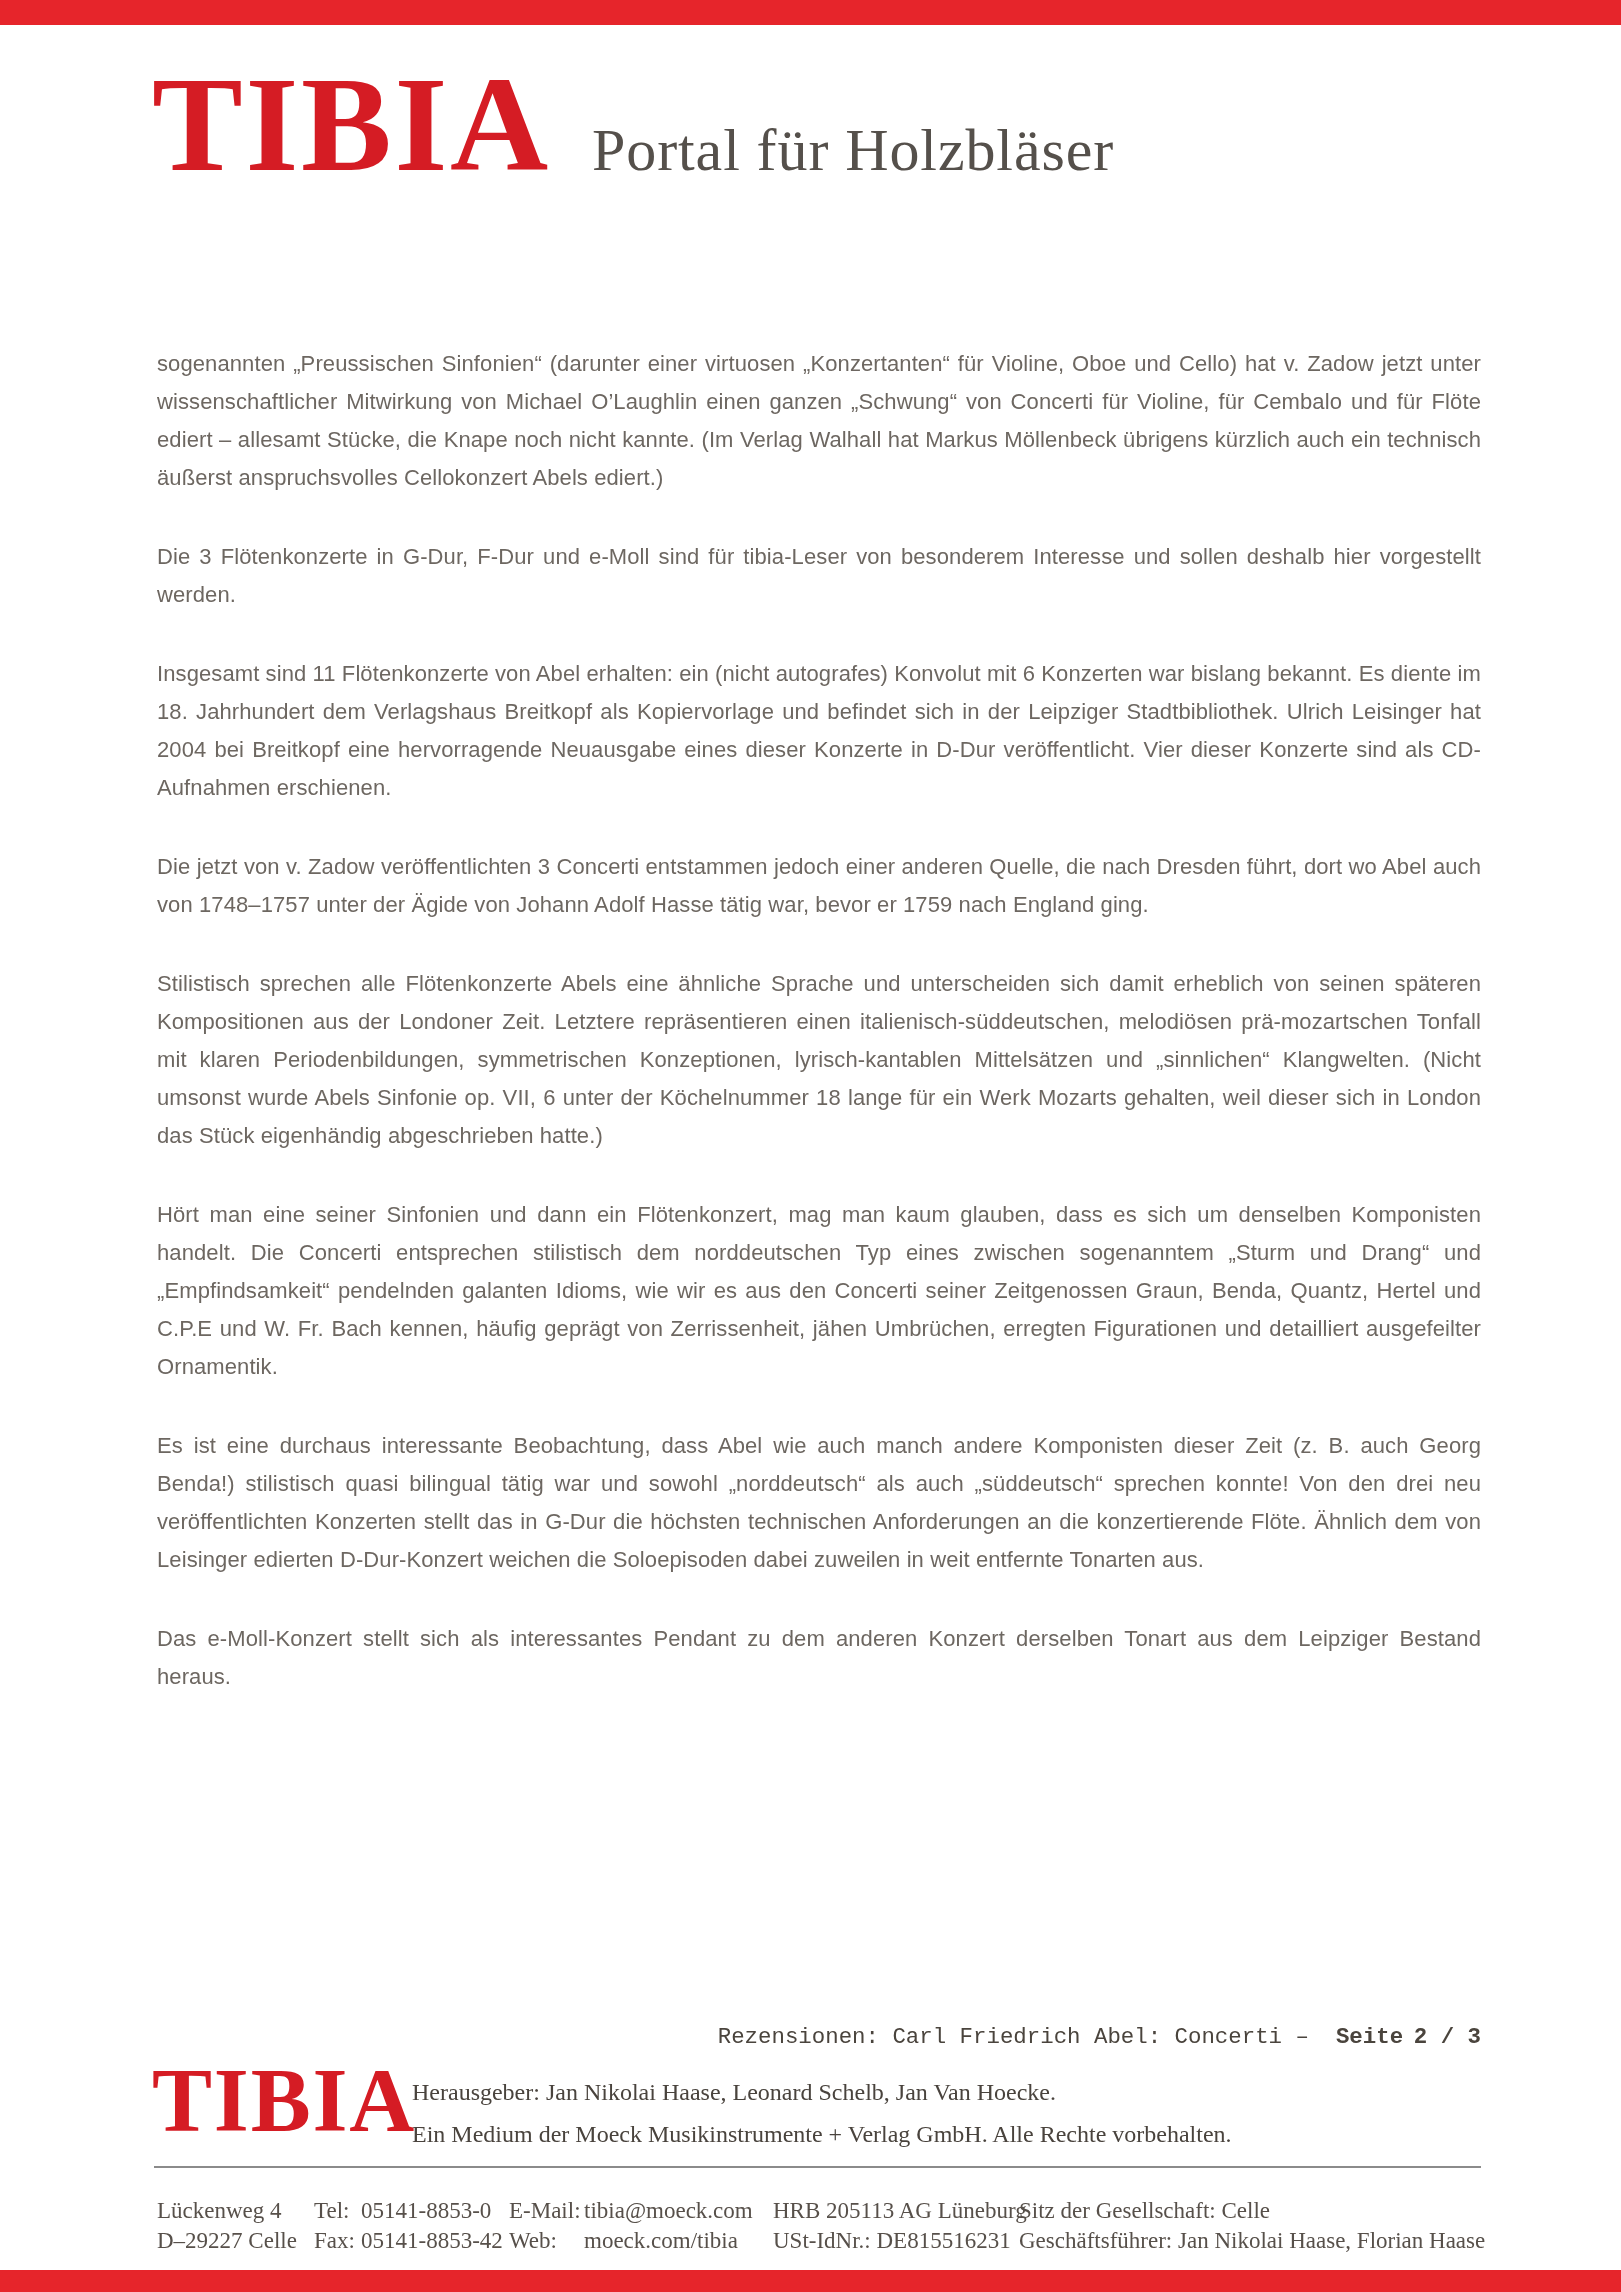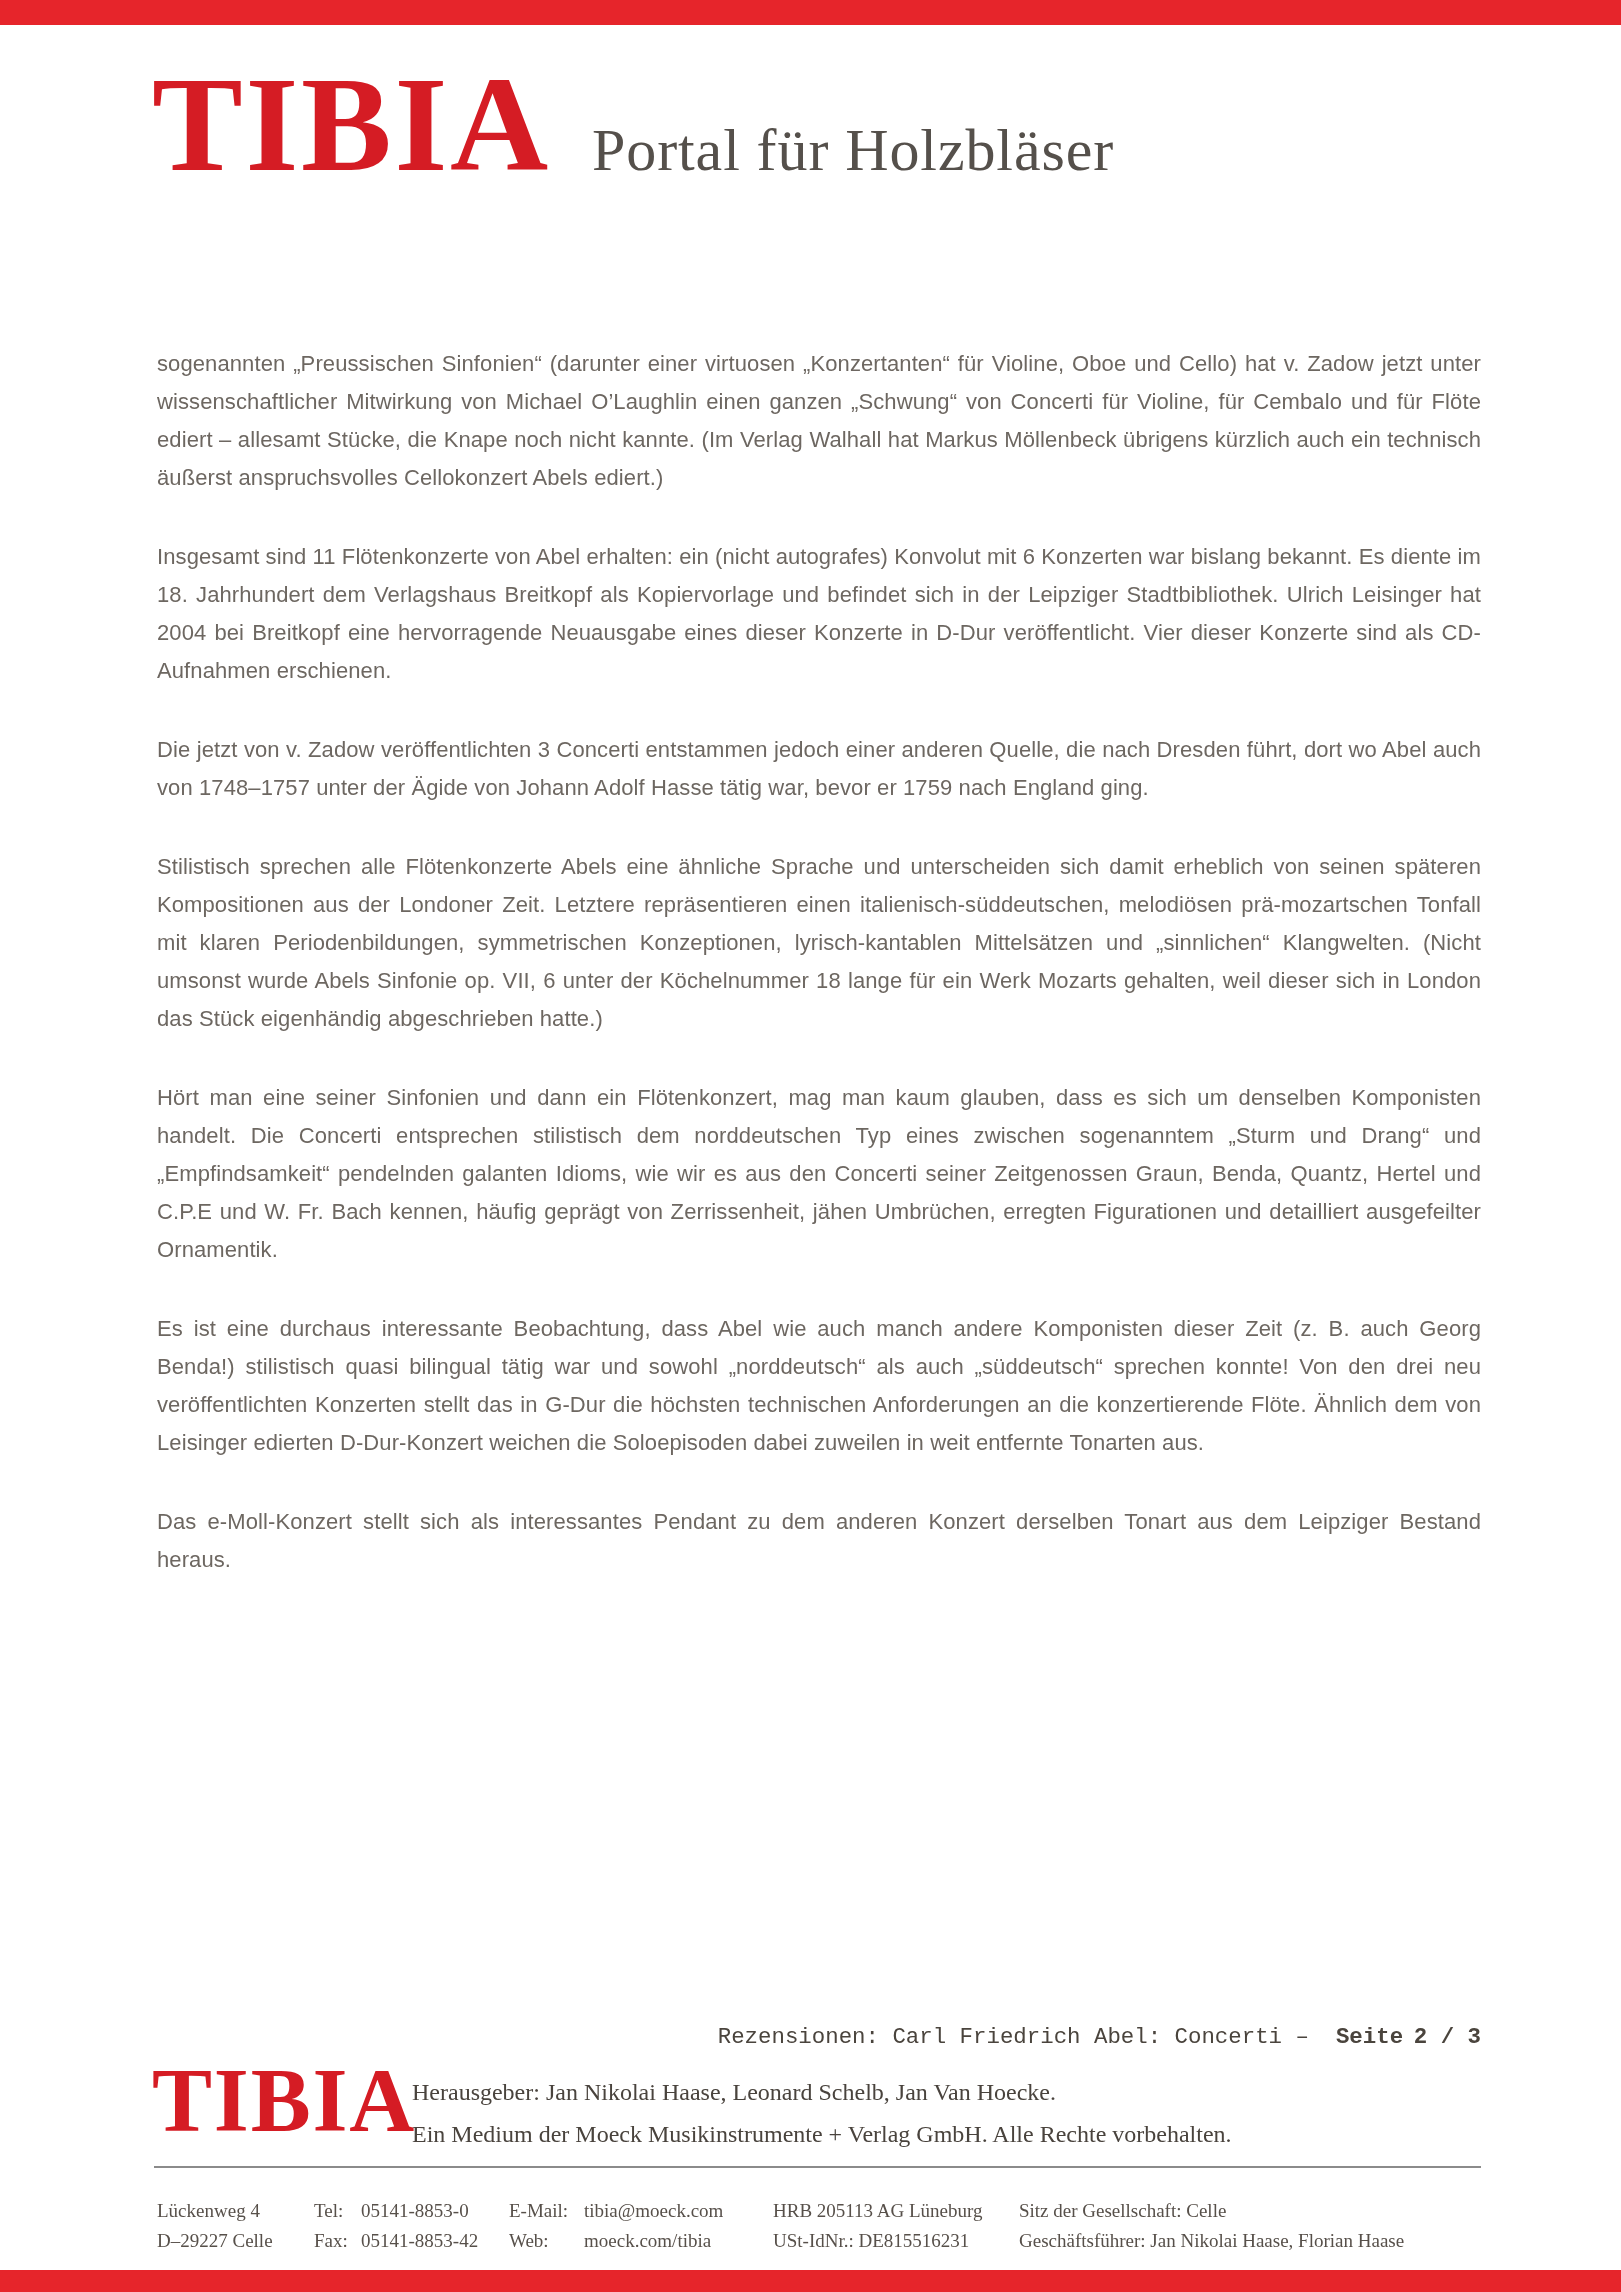--- a/index.html
+++ b/index.html
@@ -84,21 +84,21 @@
     position: absolute; left: 154px; top: 2166px;
     width: 1327px; height: 1.8px;
     background: #8b8b8b;
   }
 
   
   .contact {
     position: absolute; left: 157px; top: 2196px; width: 1327px;
     display: flex;
     font-family: "Liberation Serif", "DejaVu Serif", serif;
-    font-size: 19px; line-height: 29.6px;
+    font-size: 23px; line-height: 29.6px;
     color: #57504a;
     white-space: nowrap;
   }
   .contact .col { flex: 0 0 auto; }
   .col-address  { width: 157px; }
   .col-phone    { width: 195px; }
   .col-online   { width: 264px; }
   .col-registry { width: 246px; }
   .col-company  { width: auto; }
   .lbl { display: inline-block; }
@@ -110,20 +110,21 @@
 
 <div class="top-bar"></div>
 
 <div class="header">
   <span class="logo-main">TIBIA</span>
   <span class="tagline">Portal für Holzbläser</span>
 </div>
 
 <div class="article">
   <p>sogenannten „Preussischen Sinfonien“ (darunter einer virtuosen „Konzertanten“ für Violine, Oboe und Cello) hat v. Zadow jetzt unter wissenschaftlicher Mitwirkung von Michael O’Laughlin einen ganzen „Schwung“ von Concerti für Violine, für Cembalo und für Flöte ediert – allesamt Stücke, die Knape noch nicht kannte. (Im Verlag Walhall hat Markus Möllenbeck übrigens kürzlich auch ein technisch äußerst anspruchsvolles Cellokonzert Abels ediert.)</p>
+  <p>Die 3 Flötenkonzerte in G-Dur, F-Dur und e-Moll sind für tibia-Leser von besonderem Interesse und sollen deshalb hier vorgestellt werden.</p>
   <p>Insgesamt sind 11 Flötenkonzerte von Abel erhalten: ein (nicht autografes) Konvolut mit 6 Konzerten war bislang bekannt. Es diente im 18. Jahrhundert dem Verlagshaus Breitkopf als Kopiervorlage und befindet sich in der Leipziger Stadtbibliothek. Ulrich Leisinger hat 2004 bei Breitkopf eine hervorragende Neuausgabe eines dieser Konzerte in D-Dur veröffentlicht. Vier dieser Konzerte sind als CD-Aufnahmen erschienen.</p>
   <p>Die jetzt von v. Zadow veröffentlichten 3 Concerti entstammen jedoch einer anderen Quelle, die nach Dresden führt, dort wo Abel auch von 1748–1757  unter der Ägide von Johann Adolf Hasse tätig war, bevor er 1759 nach England ging.</p>
   <p>Stilistisch sprechen alle Flötenkonzerte Abels eine ähnliche Sprache und unterscheiden sich damit erheblich von seinen späteren Kompositionen aus der Londoner Zeit. Letztere repräsentieren einen italienisch-süddeutschen, melodiösen prä-mozartschen Tonfall mit klaren Periodenbildungen, symmetrischen Konzeptionen, lyrisch-kantablen Mittelsätzen und „sinnlichen“ Klangwelten. (Nicht umsonst wurde Abels Sinfonie op. VII, 6 unter der Köchelnummer 18 lange für ein Werk Mozarts gehalten, weil dieser sich in London das Stück eigenhändig abgeschrieben hatte.)</p>
   <p>Hört man eine seiner Sinfonien und dann ein Flötenkonzert, mag man kaum glauben, dass es sich um denselben Komponisten handelt. Die Concerti entsprechen stilistisch dem norddeutschen Typ eines zwischen sogenanntem „Sturm und Drang“ und „Empfindsamkeit“  pendelnden galanten Idioms, wie wir es aus den Concerti seiner Zeitgenossen Graun, Benda, Quantz, Hertel und C.P.E und W. Fr. Bach kennen, häufig geprägt von Zerrissenheit,  jähen Umbrüchen, erregten Figurationen und detailliert ausgefeilter Ornamentik.</p>
   <p>Es ist eine durchaus interessante Beobachtung, dass Abel wie auch manch andere Komponisten dieser Zeit (z. B. auch Georg Benda!) stilistisch quasi bilingual tätig war und sowohl „norddeutsch“ als auch „süddeutsch“ sprechen konnte! Von den drei neu veröffentlichten Konzerten stellt das in G-Dur die höchsten technischen Anforderungen an die konzertierende Flöte. Ähnlich dem von Leisinger edierten D-Dur-Konzert weichen die Soloepisoden dabei zuweilen in weit entfernte Tonarten aus.</p>
   <p>Das e-Moll-Konzert stellt sich als interessantes Pendant zu dem anderen Konzert derselben Tonart aus dem Leipziger Bestand heraus.</p>
 </div>
 
 <div class="review-line">
   <span>Rezensionen: Carl Friedrich Abel: Concerti –</span><span class="page-ref">Seite</span><span class="page-num">2 / 3</span>

